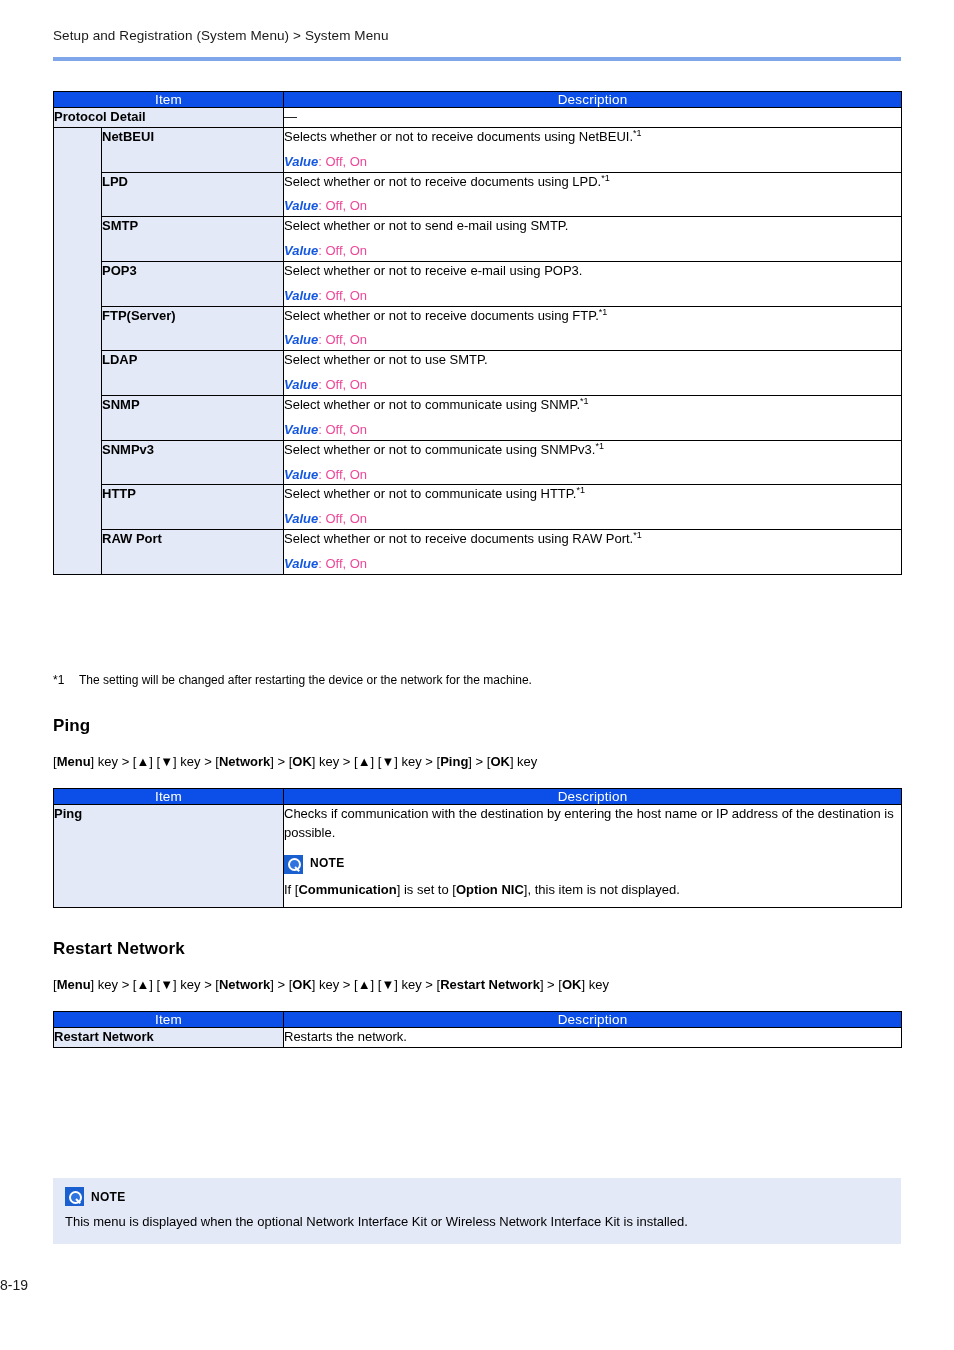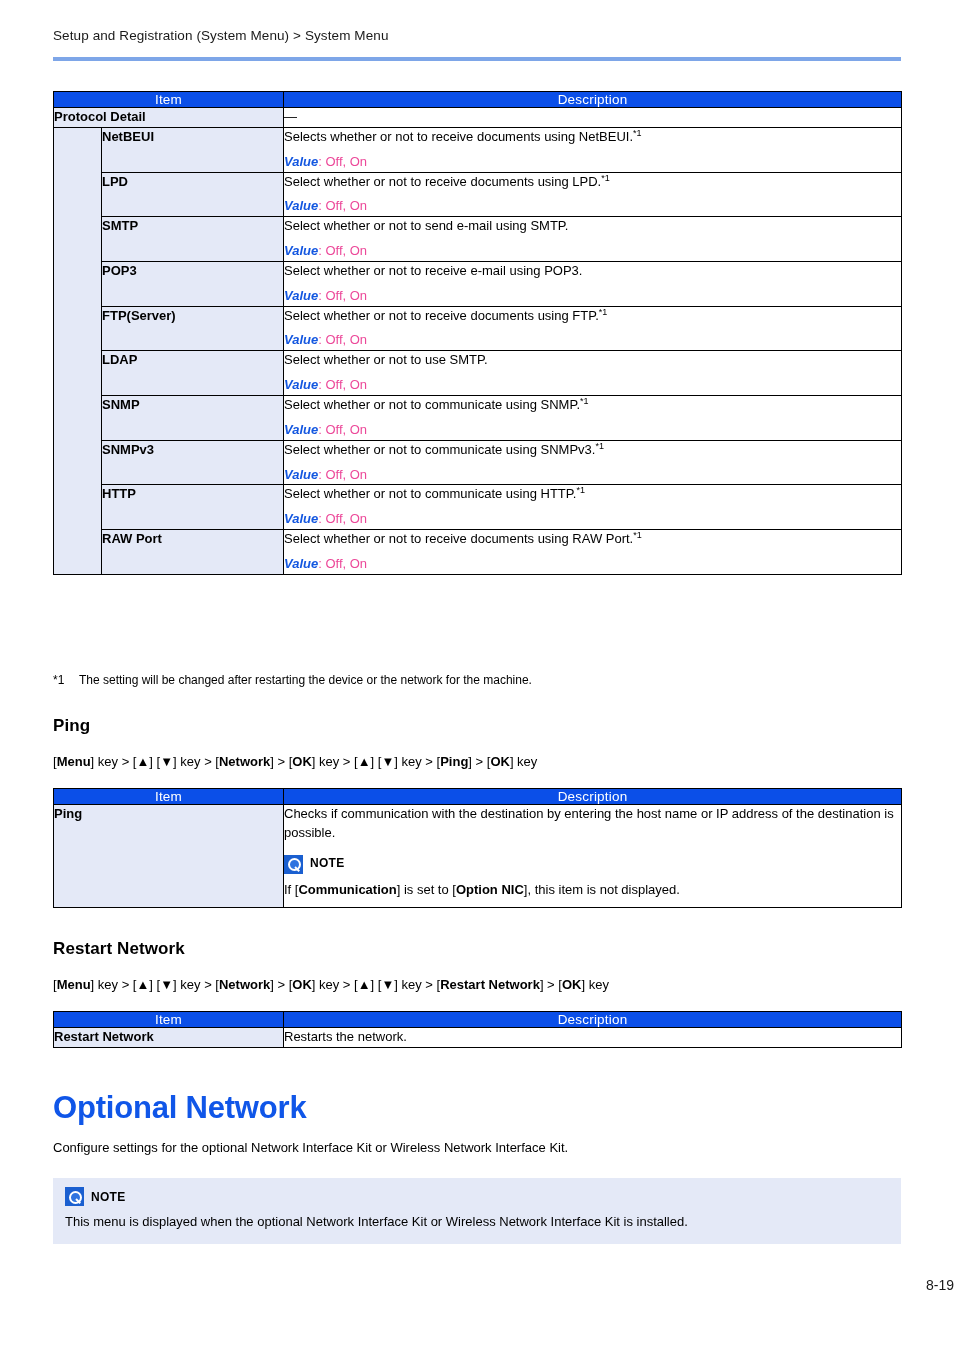--- a/index.html
+++ b/index.html
@@ -219,21 +219,21 @@
     padding: 9px 12px 12px 12px;
   }
   #note-box-optional .note-head { margin-top: 0; }
 
   
   .page-number {
     position: absolute;
     left: 0;
     top: 1277px;
     width: 954px;
-    text-align: right;
+    text-align: left;
     font-size: 14px;
     color: #1a1a1a;
   }
 </style>
 </head>
 <body>
 
 <div class="page">
 
   <div class="breadcrumb-wrap">
@@ -374,22 +374,20 @@
         <th class="th-cell">Item</th>
         <th class="th-cell">Description</th>
       </tr>
       <tr>
         <td class="item-cell">Restart Network</td>
         <td class="desc-cell">Restarts the network.</td>
       </tr>
     </tbody>
   </table>
 
-  <div id="h1-optional">Optional Network</div>
-  <div id="optional-intro">Configure settings for the optional Network Interface Kit or Wireless Network Interface Kit.</div>
 
   <div id="note-box-optional">
     <div class="note-head">
       <span class="note-icon"></span>
       <span class="note-title">NOTE</span>
     </div>
     <p class="note-body">This menu is displayed when the optional Network Interface Kit or Wireless Network Interface Kit is installed.</p>
   </div>
 
   <div class="page-number">8-19</div>

